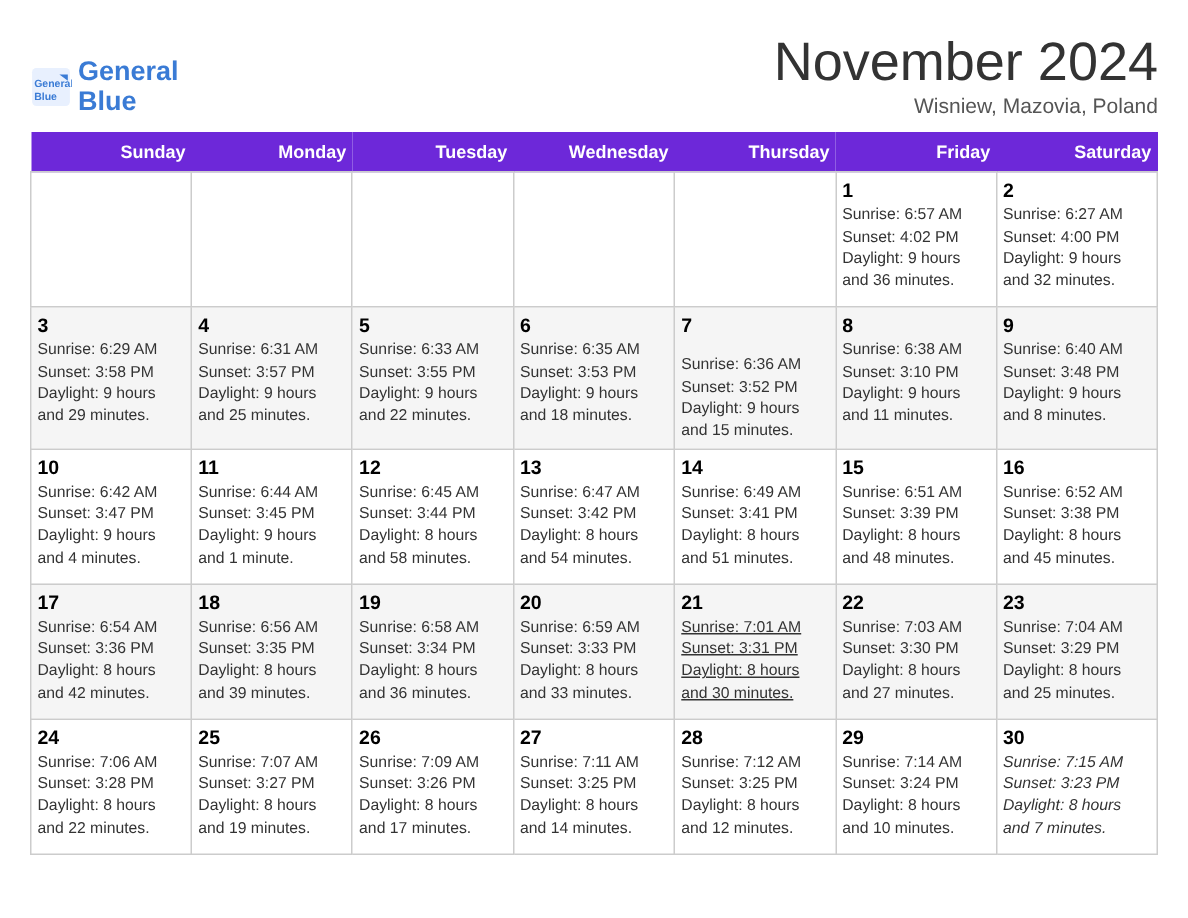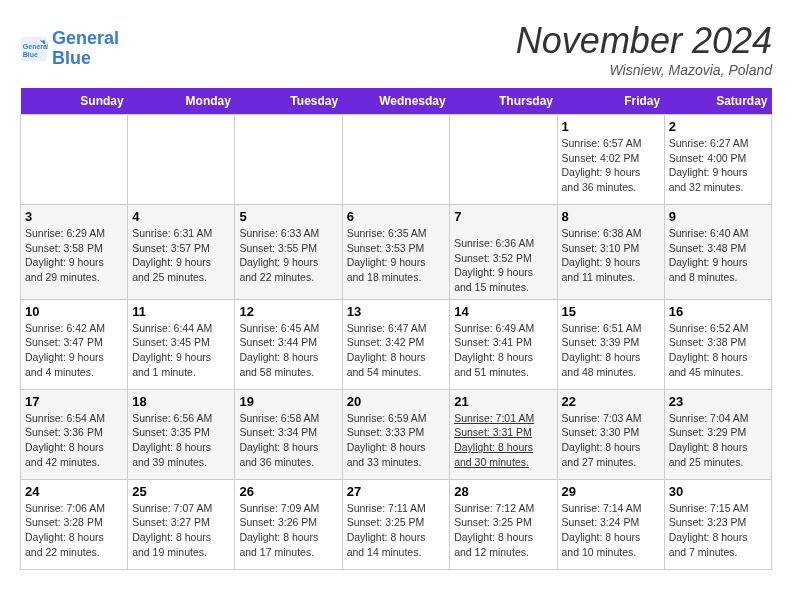--- a/index.html
+++ b/index.html
@@ -6,21 +6,21 @@
     body {
       font-family: Arial, sans-serif;
       background: #fff;
       width: 792px;
       min-height: 612px;
       padding: 20px;
     }
     .header {
       display: flex;
       justify-content: space-between;
-      align-items: center;
+      align-items: flex-end;
       margin-bottom: 10px;
     }
     .logo {
       display: flex;
       align-items: center;
       gap: 4px;
     }
     .logo-text {
       font-size: 18px;
       font-weight: bold;
@@ -29,21 +29,20 @@
     }
     .logo-text span {
       color: #3a7bd5;
     }
     .logo-icon {
       width: 28px;
       height: 28px;
     }
     .title-block {
       text-align: right;
-      font-style: italic;
     }
     .month-title {
       font-size: 36px;
       color: #333;
       font-weight: normal;
     }
     .subtitle {
       font-size: 14px;
       color: #555;
     }
@@ -308,19 +307,19 @@
 Daylight: 8 hours and 12 minutes.</div>
         </td>
         <td>
           <div class="day-number">29</div>
           <div class="day-info" style="white-space: pre-line;">Sunrise: 7:14 AM
 Sunset: 3:24 PM
 Daylight: 8 hours and 10 minutes.</div>
         </td>
         <td>
           <div class="day-number">30</div>
-          <div class="day-info" style="white-space: pre-line;">Sunrise: 7:15 AM
+          <div class="day-info" style="white-space: pre-line; font-style: italic;">Sunrise: 7:15 AM
 Sunset: 3:23 PM
 Daylight: 8 hours and 7 minutes.</div>
         </td>
       </tr>
     </tbody>
 </table>
 
 </body></html>

